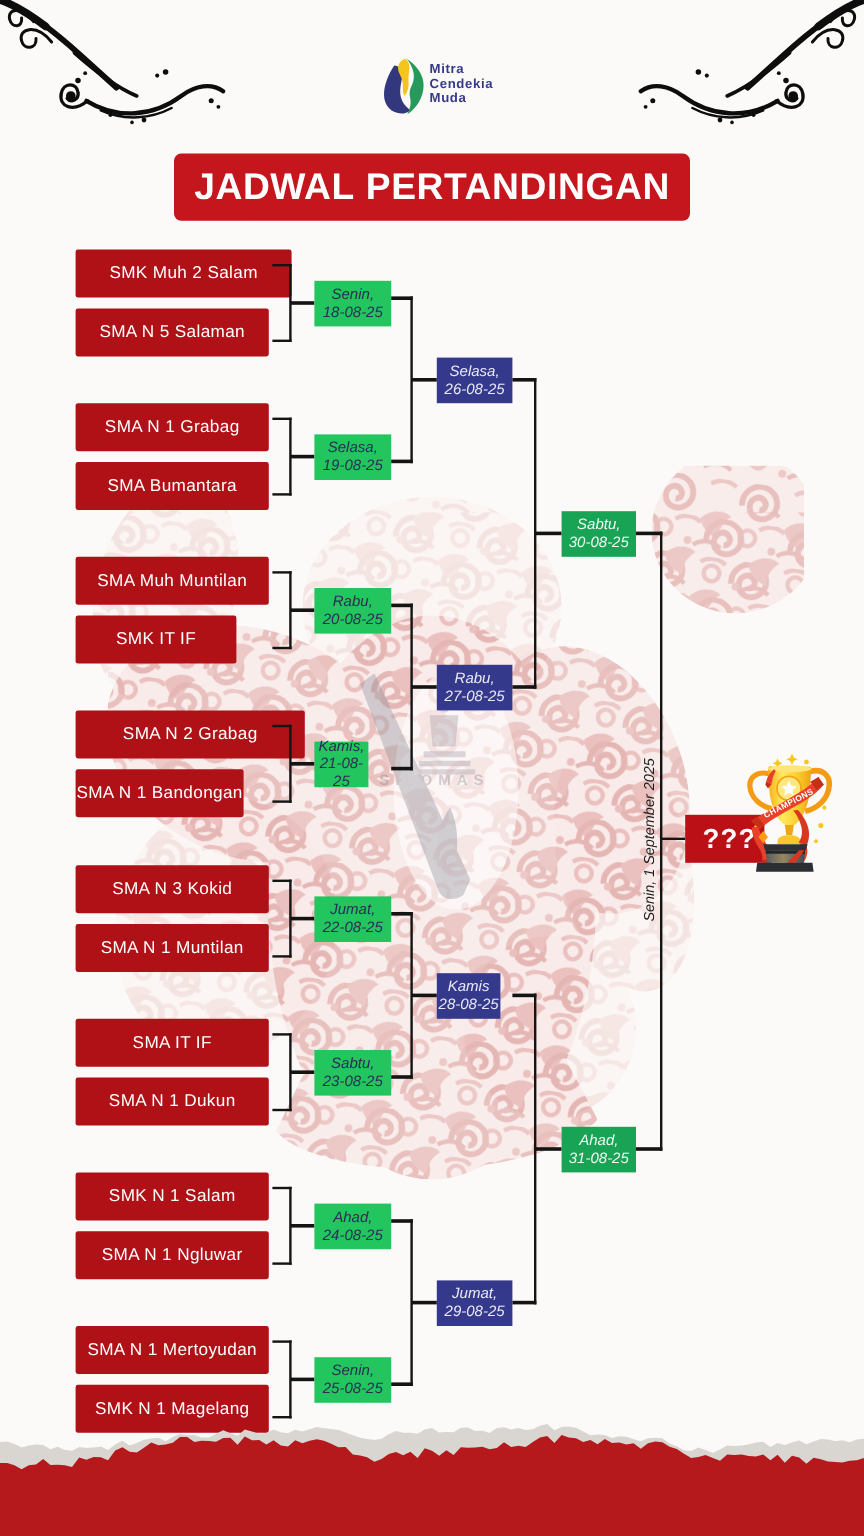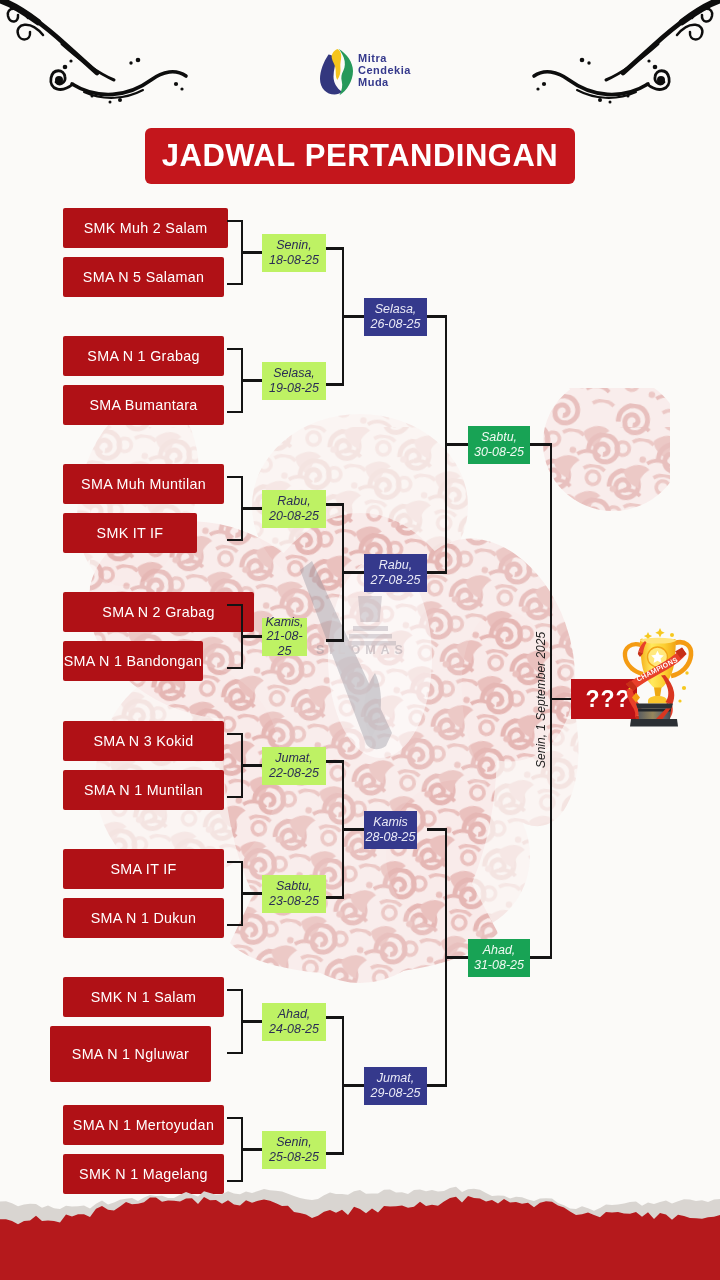--- a/index.html
+++ b/index.html
@@ -2,21 +2,21 @@
 <html><head><meta charset="utf-8">
 <style>
 * { margin:0; padding:0; box-sizing:border-box; }
 html,body { width:720px; height:1280px; overflow:hidden; }
 body { position:relative; background:#fbfaf8; font-family:"Liberation Sans", sans-serif; }
 .ln { position:absolute; }
 .team { position:absolute; background:#b01116; color:#fff; font-size:14.3px;
   display:flex; align-items:center; justify-content:center; border-radius:2px; letter-spacing:0.3px; }
 .date { position:absolute; font-size:12.5px; font-style:italic; line-height:14.2px;
   display:flex; align-items:center; justify-content:center; text-align:center; font-weight:500; }
-.ybox { background:#bef264; color:#2a2d55; }
+.ybox { background:#22c55e; color:#2a2d55; }
 .bbox { background:#35398c; color:#e9e9f6; }
 .gbox { background:#18a355; color:#f0faf3; }
 .finalbox { position:absolute; background:#bb1016; color:#fff; font-size:23px; font-weight:bold;
   display:flex; align-items:center; justify-content:center; letter-spacing:1px; padding-left:9px; }
 #banner { position:absolute; left:145px; top:128px; width:430px; height:56px; background:#c4161c;
   border-radius:6px; color:#fff; display:flex; align-items:center; justify-content:center;
   font-size:31px; font-weight:bold; letter-spacing:0.5px; }
 #logo { position:absolute; left:319px; top:48px; }
 #logotext { position:absolute; left:358px; top:53px; color:#35398c; font-weight:bold;
   font-size:11px; line-height:11.8px; letter-spacing:0.5px; }
@@ -122,21 +122,21 @@
 <circle cx="182" cy="89" r="1.6"></circle>
 </g>
 </svg></div>
 <div id="logo"><svg width="37" height="48" viewBox="0 0 37 48">
 <path d="M9.5,6.5 C13.5,7 16.2,9 16.5,12 C16.8,16.5 14.5,22 14.5,28.5 C14.5,34.5 17.5,40 23,43.8 C21,45.6 18.3,46.6 15.5,46.6 C7.5,46.6 1,40 1,31 C1,23 4.5,14 9.5,6.5 Z" fill="#33377e"></path>
 <path d="M18.5,1 C14,3 12.2,6.5 12.8,10 C13.4,13.8 16.2,16.8 16.6,21 C17,25 16.2,28.5 18.2,32 C20.8,28.5 22,24 21.4,19.5 C20.9,15.5 22.3,11.5 22.2,8 C22.1,4.5 20.5,2 18.5,1 Z" fill="#f5c41d"></path>
 <path d="M19.5,0.8 C28,6 34,14.5 34,23 C34,33 28,42.5 20.5,47.3 C23,42 23.8,37.5 22.8,33.5 C21.8,29.5 22.5,26 24.3,22.8 C26.1,19.4 26.5,14.2 24.8,9.8 C23.3,5.8 21.3,2.5 19.5,0.8 Z" fill="#27995a"></path>
 </svg></div>
 <div id="logotext">Mitra<br>Cendekia<br>Muda</div>
 <div id="banner">JADWAL&nbsp;PERTANDINGAN</div>
-<div class="team" style="left:63px;top:208px;width:165px;height:40px">SMK Muh 2 Salam</div>
+<div class="team" style="left:63px;top:208px;width:180px;height:40px">SMK Muh 2 Salam</div>
 <div class="team" style="left:63px;top:257px;width:161px;height:40px">SMA N 5 Salaman</div>
 <div class="ln" style="left:227px;top:219.8px;width:16.2px;height:2.4px;background:#141414"></div>
 <div class="ln" style="left:227px;top:282.8px;width:16.2px;height:2.4px;background:#141414"></div>
 <div class="ln" style="left:240.8px;top:219.8px;width:2.4px;height:65.4px;background:#141414"></div>
 <div class="ln" style="left:242px;top:251.3px;width:20.0px;height:2.4px;background:#141414"></div>
 <div class="date ybox" style="left:262px;top:233.5px;width:64px;height:38px">Senin,<br>18-08-25</div>
 <div class="team" style="left:63px;top:336px;width:161px;height:40px">SMA N 1 Grabag</div>
 <div class="team" style="left:63px;top:385px;width:161px;height:40px">SMA Bumantara</div>
 <div class="ln" style="left:227px;top:347.8px;width:16.2px;height:2.4px;background:#141414"></div>
 <div class="ln" style="left:227px;top:410.8px;width:16.2px;height:2.4px;background:#141414"></div>
@@ -165,21 +165,21 @@
 <div class="ln" style="left:242px;top:764.3px;width:20.0px;height:2.4px;background:#141414"></div>
 <div class="date ybox" style="left:262px;top:746.5px;width:64px;height:38px">Jumat,<br>22-08-25</div>
 <div class="team" style="left:63px;top:849px;width:161px;height:40px">SMA IT IF</div>
 <div class="team" style="left:63px;top:898px;width:161px;height:40px">SMA N 1 Dukun</div>
 <div class="ln" style="left:227px;top:860.8px;width:16.2px;height:2.4px;background:#141414"></div>
 <div class="ln" style="left:227px;top:923.8px;width:16.2px;height:2.4px;background:#141414"></div>
 <div class="ln" style="left:240.8px;top:860.8px;width:2.4px;height:65.4px;background:#141414"></div>
 <div class="ln" style="left:242px;top:892.3px;width:20.0px;height:2.4px;background:#141414"></div>
 <div class="date ybox" style="left:262px;top:874.5px;width:64px;height:38px">Sabtu,<br>23-08-25</div>
 <div class="team" style="left:63px;top:977px;width:161px;height:40px">SMK N 1 Salam</div>
-<div class="team" style="left:50px;top:1026px;width:161px;height:56px">SMA N 1 Ngluwar</div>
+<div class="team" style="left:63px;top:1026px;width:161px;height:40px">SMA N 1 Ngluwar</div>
 <div class="ln" style="left:227px;top:988.8px;width:16.2px;height:2.4px;background:#141414"></div>
 <div class="ln" style="left:227px;top:1051.8px;width:16.2px;height:2.4px;background:#141414"></div>
 <div class="ln" style="left:240.8px;top:988.8px;width:2.4px;height:65.4px;background:#141414"></div>
 <div class="ln" style="left:242px;top:1020.3px;width:20.0px;height:2.4px;background:#141414"></div>
 <div class="date ybox" style="left:262px;top:1002.5px;width:64px;height:38px">Ahad,<br>24-08-25</div>
 <div class="team" style="left:63px;top:1105px;width:161px;height:40px">SMA N 1 Mertoyudan</div>
 <div class="team" style="left:63px;top:1154px;width:161px;height:40px">SMK N 1 Magelang</div>
 <div class="ln" style="left:227px;top:1116.8px;width:16.2px;height:2.4px;background:#141414"></div>
 <div class="ln" style="left:227px;top:1179.8px;width:16.2px;height:2.4px;background:#141414"></div>
 <div class="ln" style="left:240.8px;top:1116.8px;width:2.4px;height:65.4px;background:#141414"></div>

